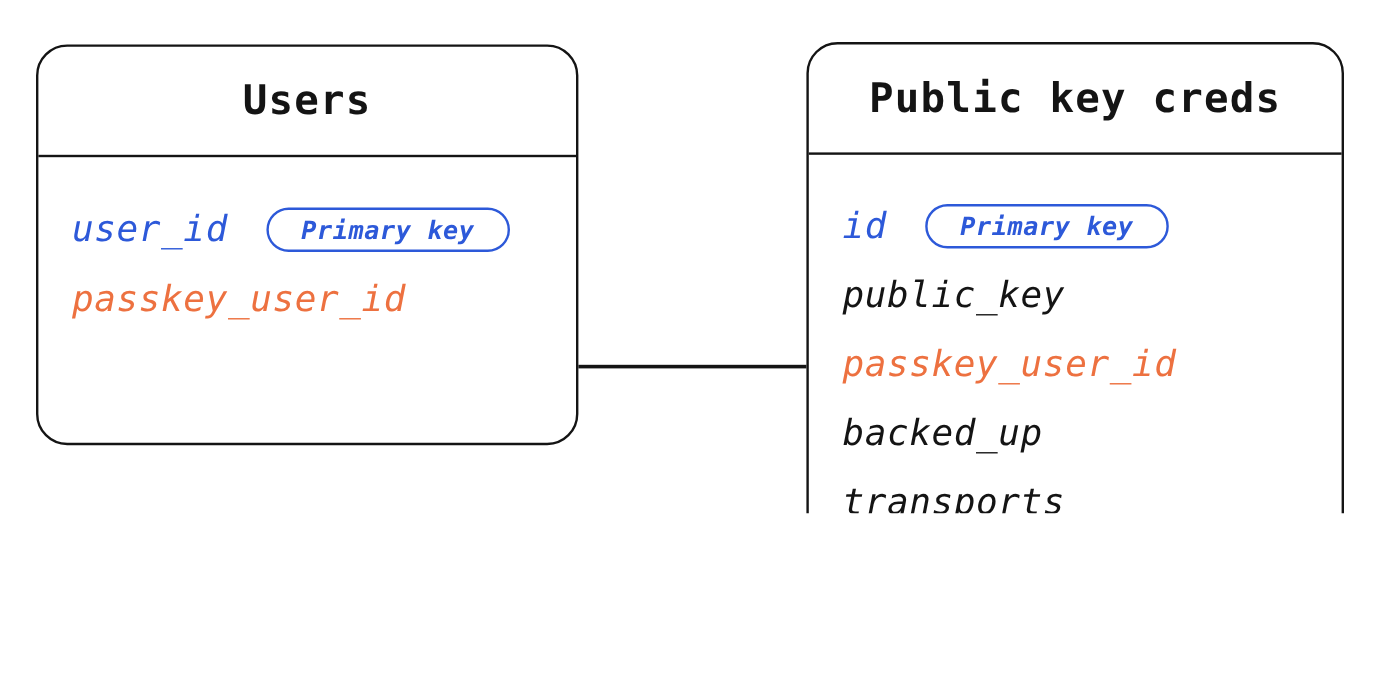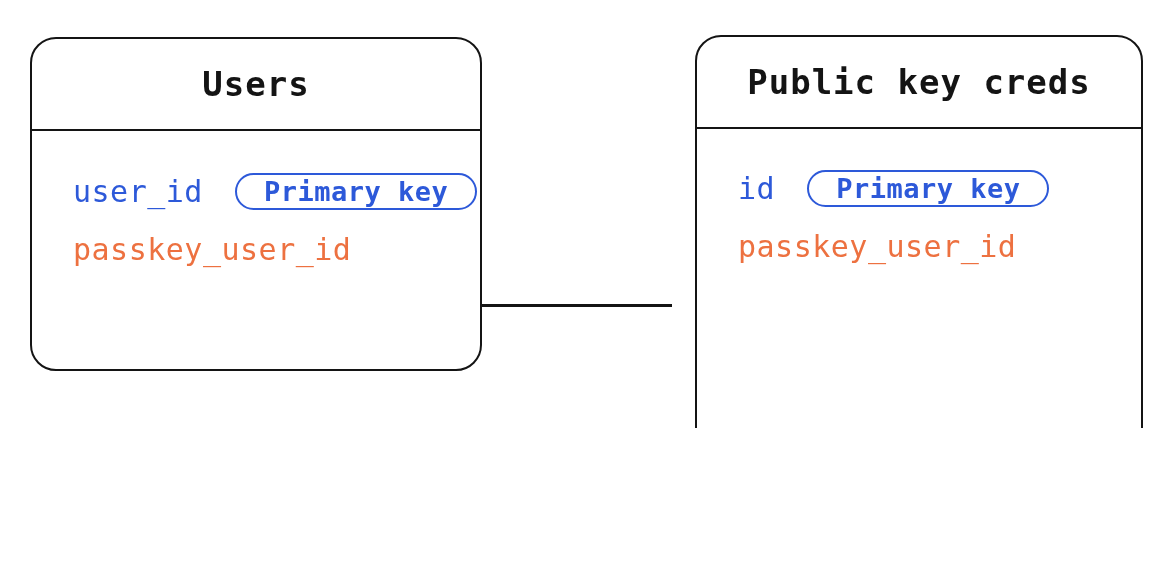--- a/index.html
+++ b/index.html
@@ -20,38 +20,39 @@
   }
   .table-box{
     position:absolute;
     background:var(--bg);
     border:2.5px solid var(--stroke);
     border-radius:26px;
     display:flex;
     flex-direction:column;
   }
   .table-box.users{ left:30px; top:37px; width:452px; height:334px; }
-  .table-box.creds{ left:672px; top:35px; width:448px; height:501px;margin-left:23px; }
+  .table-box.creds{ left:672px; top:35px; width:448px; height:501px; }
   .table-header{
     height:92px;
     flex:0 0 auto;
     display:flex;
     align-items:center;
     justify-content:center;
     border-bottom:2px solid var(--stroke);
   }
   .table-title{
     font-size:34px;
     font-weight:bold;
     letter-spacing:1px;
     color:var(--stroke);
     white-space:nowrap;
   }
   .table-body{
-    padding:31px 0 0 41px;
+    padding:31px 0 0 28px;
+    font-style:italic;
   }
   .users .table-body{ padding-top:32px; }
   .field-row{
     height:57.5px;
     display:flex;
     align-items:center;
   }
   .field-name{
     font-size:30px;
     letter-spacing:0.5px;
@@ -63,21 +64,21 @@
   .pk-badge{
     display:inline-flex;
     align-items:center;
     justify-content:center;
     margin-left:32px;
     height:37px;
     padding:0 27px;
     border:2.5px solid var(--blue);
     border-radius:999px;
     color:var(--blue);
-    font-size:27px;
+    font-size:21px;
     font-weight:bold;
     letter-spacing:0.5px;
     white-space:nowrap;
   }
   .connector{
     position:absolute;
     left:482px;
     top:304px;
     width:190px;
     height:2.5px;
@@ -109,18 +110,27 @@
   <div class="table-box creds">
     <div class="table-header">
       <div class="table-title">Public key creds</div>
     </div>
     <div class="table-body">
       <div class="field-row">
         <span class="field-name primary-key">id</span>
         <span class="pk-badge">Primary key</span>
       </div>
       <div class="field-row">
+        <span class="field-name">public_key</span>
+      </div>
+      <div class="field-row">
         <span class="field-name foreign-key">passkey_user_id</span>
+      </div>
+      <div class="field-row">
+        <span class="field-name">backed_up</span>
+      </div>
+      <div class="field-row">
+        <span class="field-name">transports</span>
       </div>
     </div>
   </div>
 
 </div>
 
 </body></html>

